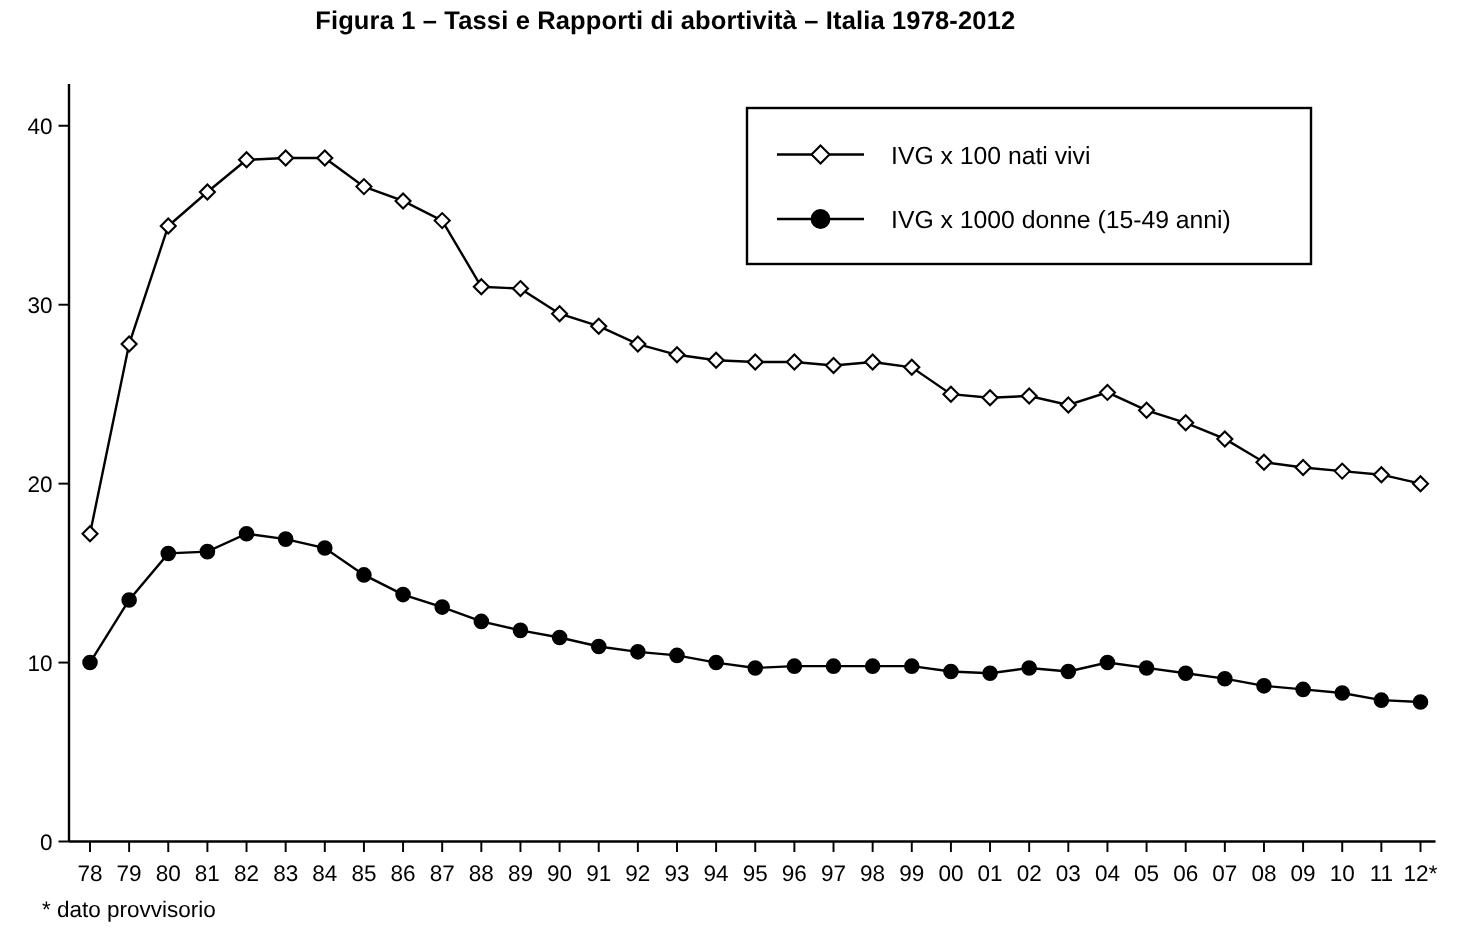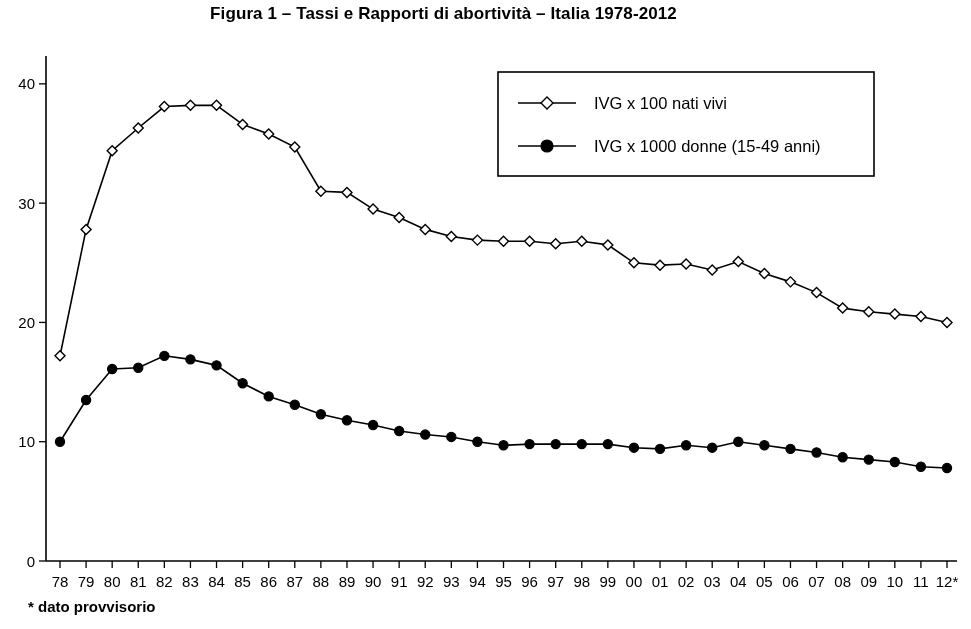--- a/index.html
+++ b/index.html
@@ -30,21 +30,21 @@
     left: 0;
     top: 36px;
     width: 971px;
     height: 560px;
   }
   #footnote {
     position: absolute;
     left: 28px;
     top: 598px;
     font-size: 15px;
-    font-weight: bold;
+    font-weight: normal;
   }
   svg { display: block; }
   .axis-line {
     stroke: #000000;
     stroke-width: 1.6;
     fill: none;
   }
   .tick-line {
     stroke: #000000;
     stroke-width: 1.3;

